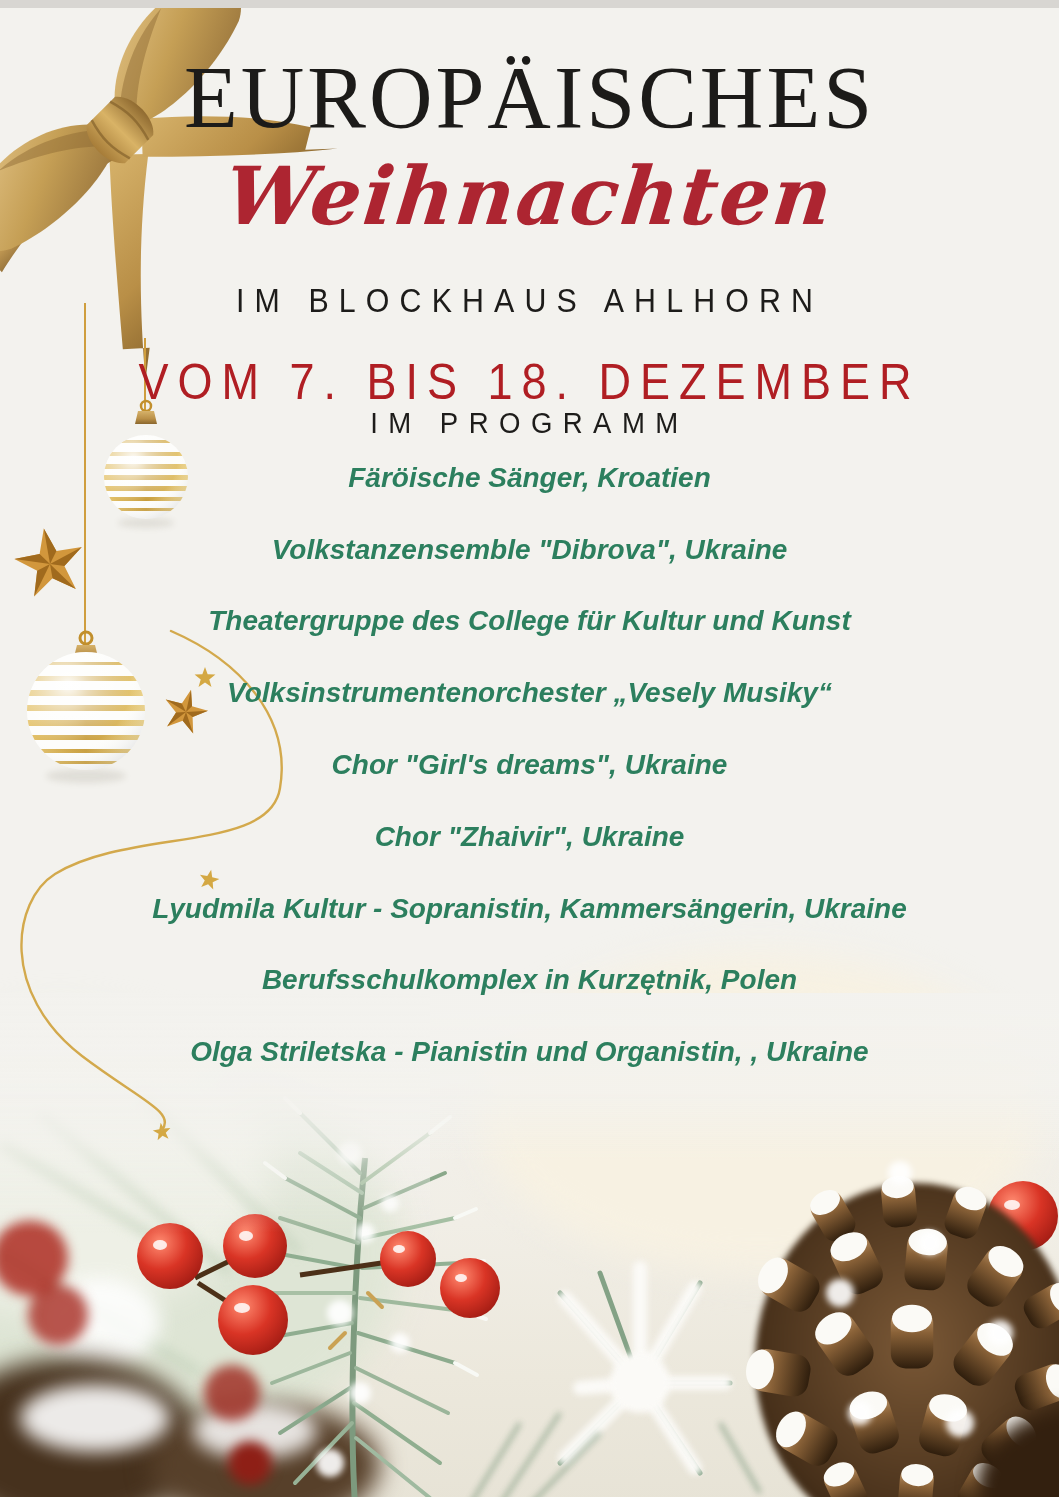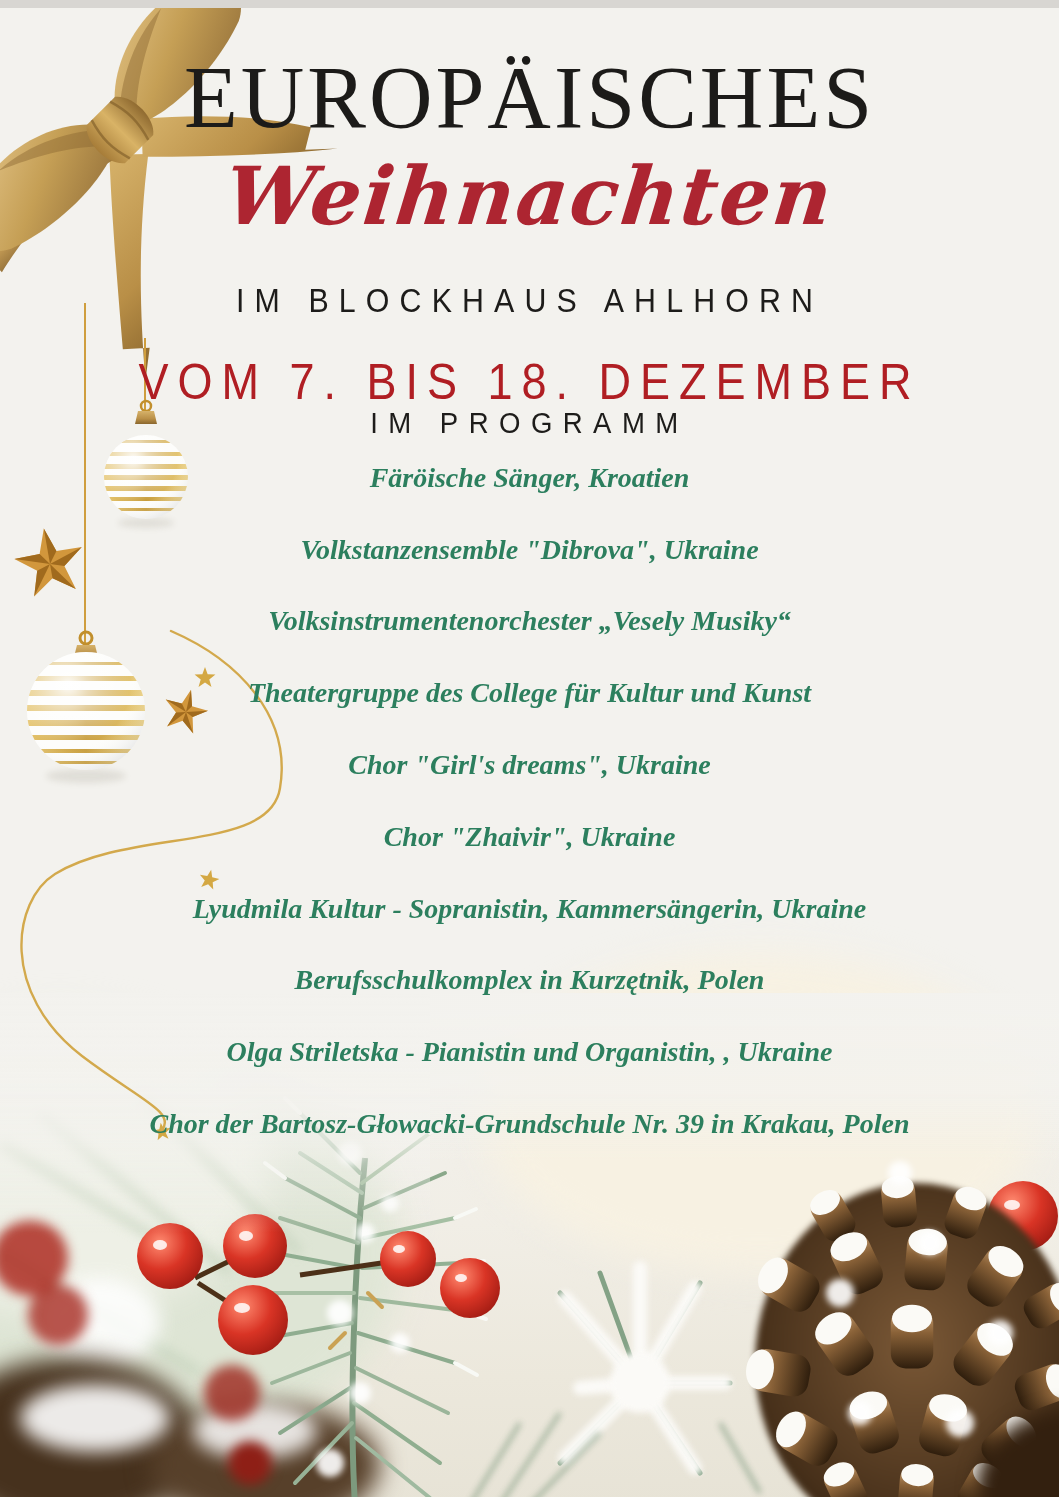--- a/index.html
+++ b/index.html
@@ -31,21 +31,21 @@
   .prog-head{
     top:398px; font-family:"Liberation Sans", sans-serif; font-weight:300;
     font-size:29px; line-height:1.2; letter-spacing:11px; color:#1d1c1a; transform:scaleX(.95);
   }
   .program{
     position:absolute; top:434px; left:0; width:100%; z-index:5;
     list-style:none; margin:0; padding:0;
   }
   .program li{
     height:71.8px; display:flex; align-items:center; justify-content:center;
-    font-family:Liberation Serif, serif; font-style:italic; font-weight:bold;
+    font-family:Liberation Sans, sans-serif; font-style:italic; font-weight:bold;
     font-size:28px; color:#2c7f5e; letter-spacing:0;
   }
   
   .photo{z-index:1;} .decor{z-index:3;}
   .blur3{filter:blur(3px);} .blur6{filter:blur(6px);} .blur9{filter:blur(9px);}
   .blur12{filter:blur(12px);} .blur18{filter:blur(18px);}
 </style>
 </head>
 <body>
 
@@ -367,23 +367,22 @@
 
   <h1 class="txt title">EUROPÄISCHES</h1>
   <div class="txt script">Weihnachten</div>
   <div class="txt venue">IM BLOCKHAUS AHLHORN</div>
   <div class="txt dates">VOM 7. BIS 18. DEZEMBER</div>
   <div class="txt prog-head">IM PROGRAMM</div>
 
   <ol class="program">
     <li>Färöische Sänger, Kroatien</li>
     <li>Volkstanzensemble "Dibrova", Ukraine</li>
+    <li>Theatergruppe des College für Kultur und Kunst</li>
     <li>Volksinstrumentenorchester „Vesely Musiky“</li>
-    <li>Theatergruppe des College für Kultur und Kunst</li>
     <li>Chor "Girl's dreams", Ukraine</li>
     <li>Chor "Zhaivir", Ukraine</li>
     <li>Lyudmila Kultur - Sopranistin, Kammersängerin, Ukraine</li>
     <li>Berufsschulkomplex in Kurzętnik, Polen</li>
     <li>Olga Striletska - Pianistin und Organistin, , Ukraine</li>
-    <li>Chor der Bartosz-Głowacki-Grundschule Nr. 39 in Krakau, Polen</li>
   </ol>
 
 </div>
 
 </body></html>

